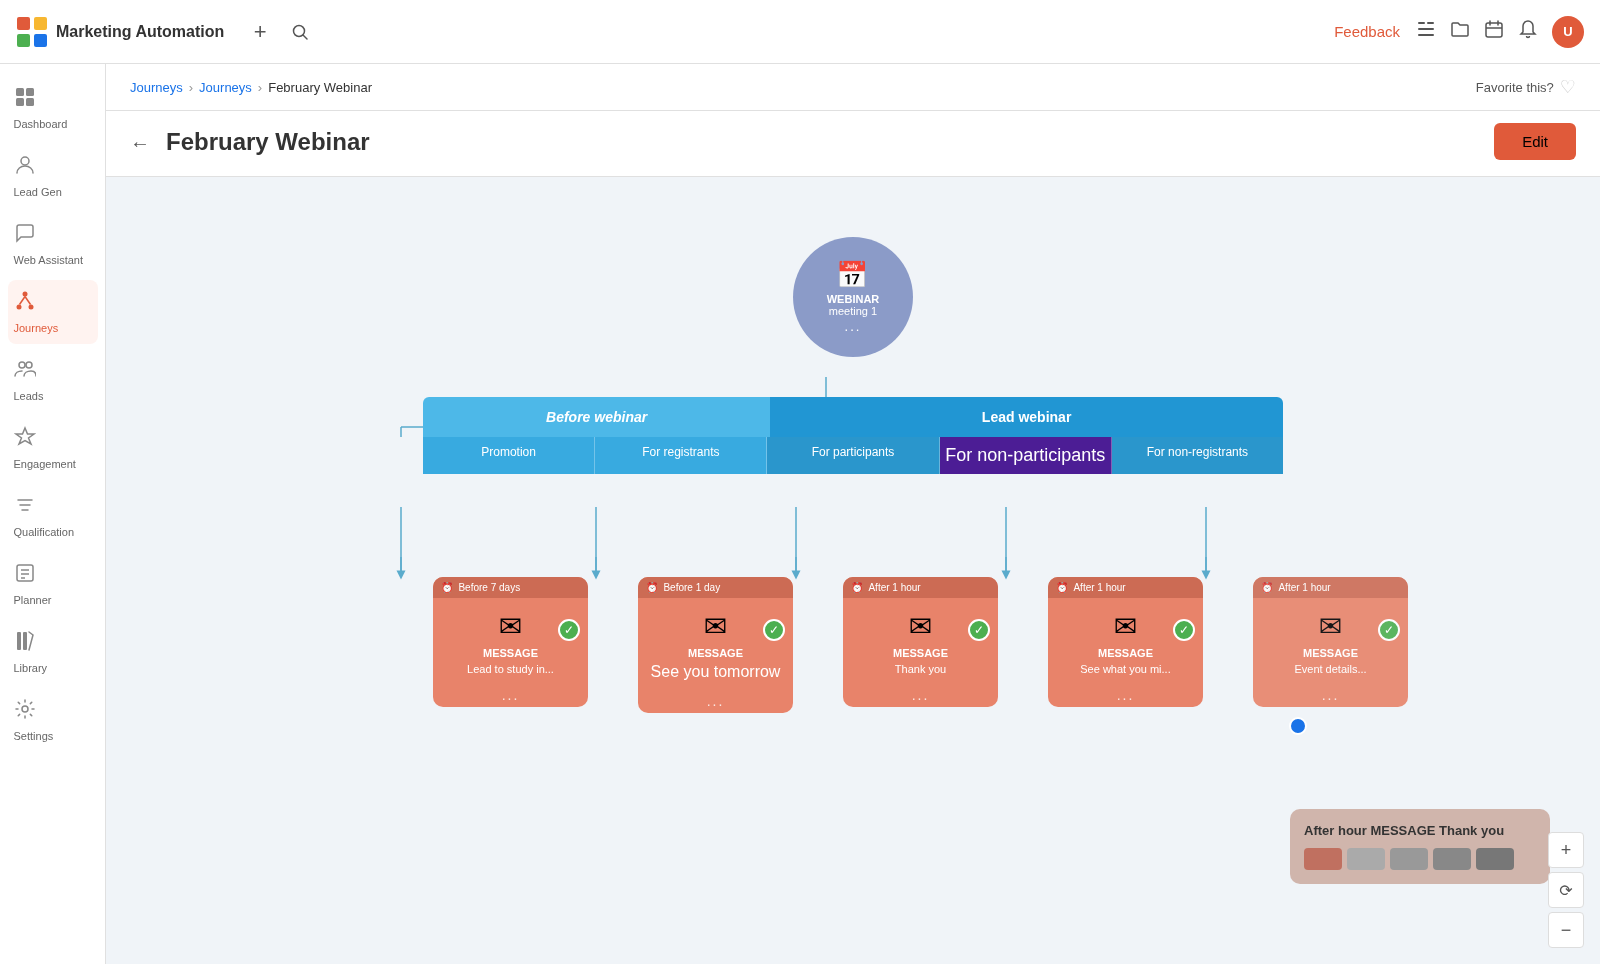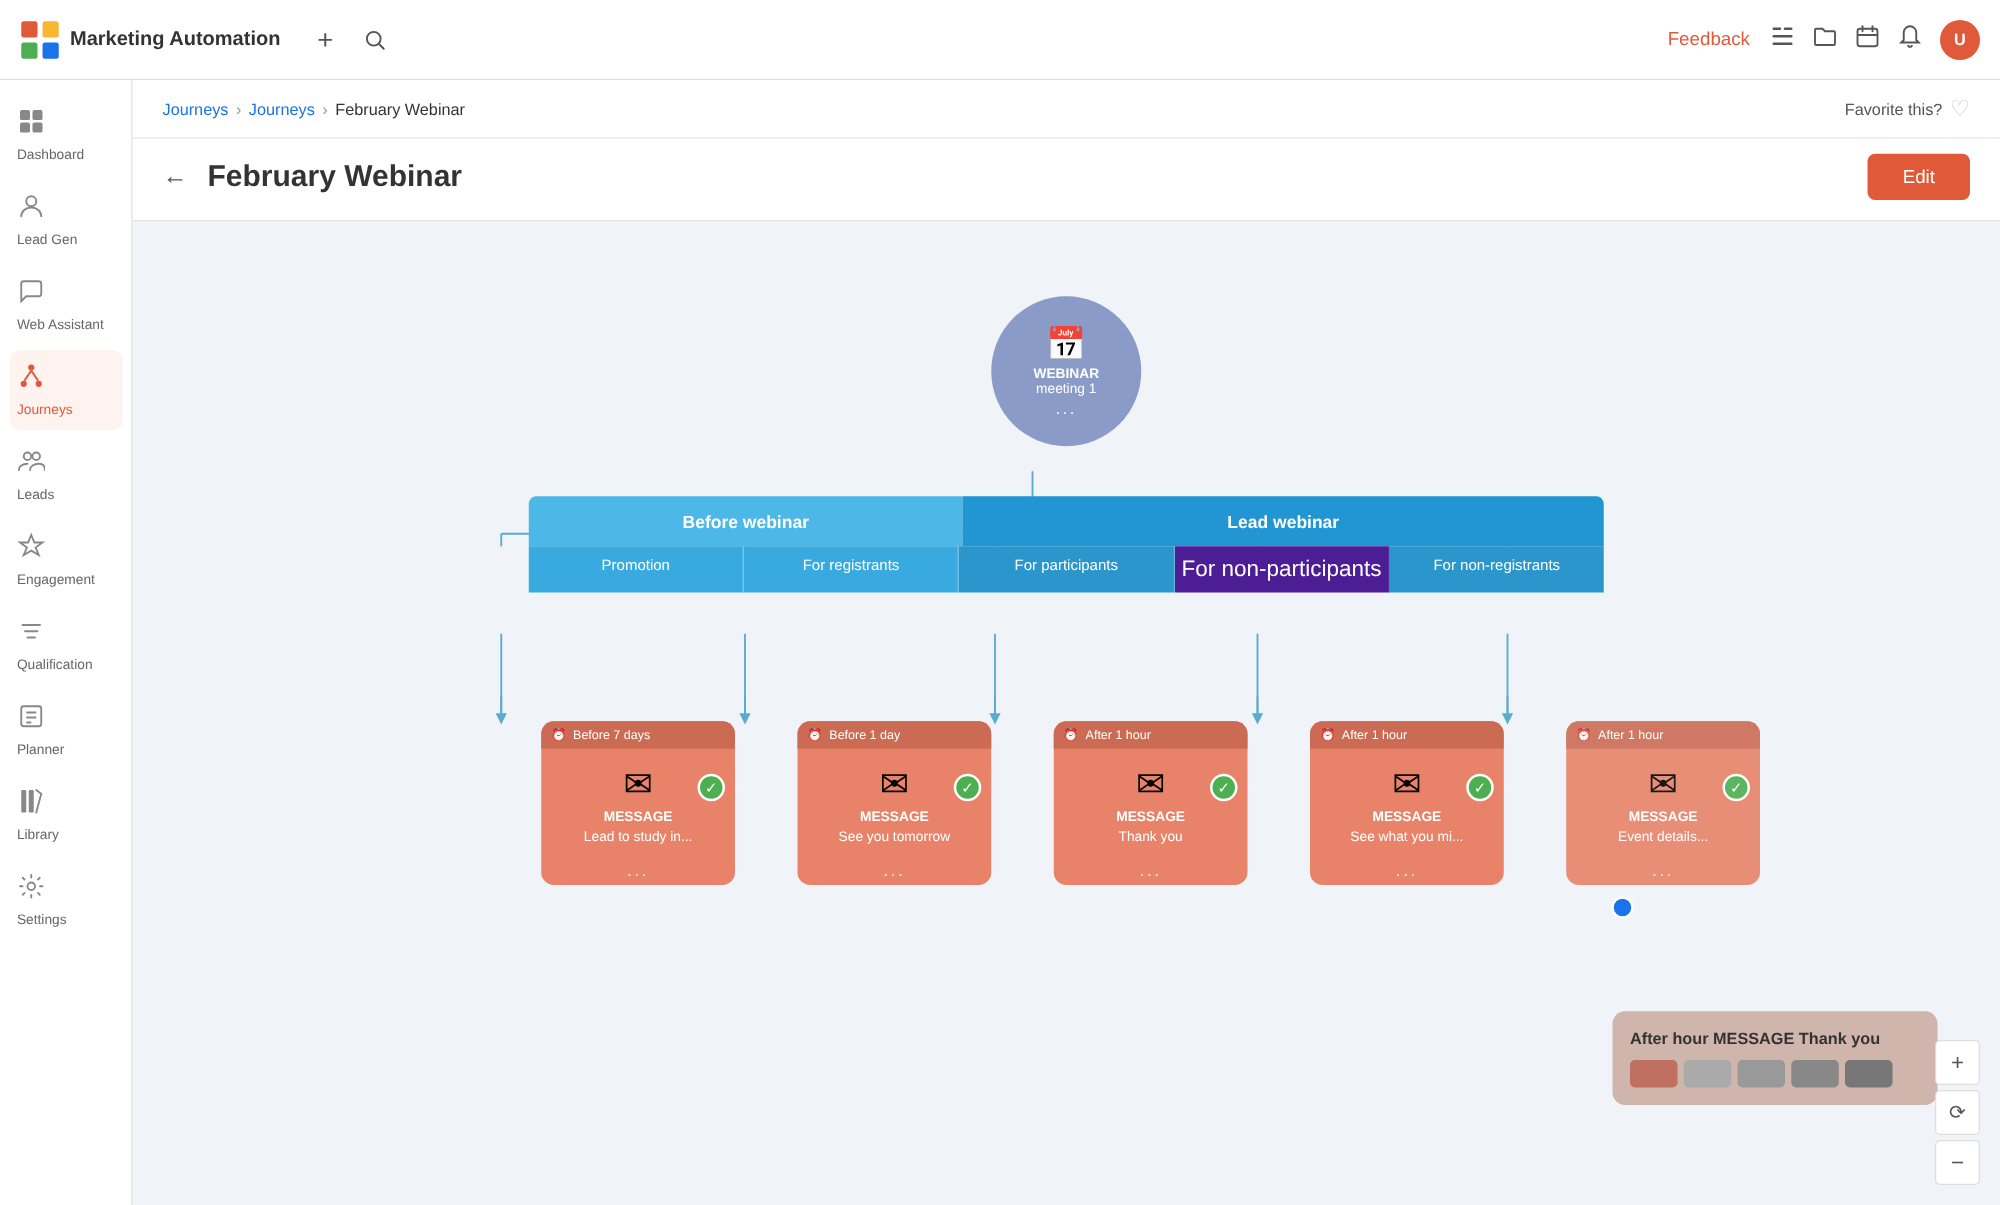--- a/index.html
+++ b/index.html
@@ -158,21 +158,21 @@
       color: #555;
       cursor: pointer;
       border: none;
       background: none;
     }
     .page-title-block { flex: 1; }
     .page-title { font-size: 24px; font-weight: 700; color: #333; }
     .page-subtitle { font-size: 12px; color: #888; margin-top: 2px; }
     .edit-btn {
       background: #e05a3a;
-      color: #ffffff;
+      color: #000000;
       border: none;
       padding: 10px 28px;
       border-radius: 6px;
       font-size: 15px;
       font-weight: 500;
       cursor: pointer;
     }
 
     
     .journey-canvas {
@@ -409,21 +409,21 @@
       <div style="position:absolute; top:60px; left:50%; transform:translateX(-50%); width:120px; height:120px; border-radius:50%; background:#8b9bc8; display:flex; flex-direction:column; align-items:center; justify-content:center; color:white; text-align:center;">
         <div style="font-size:26px;">📅</div>
         <div style="font-size:11px; font-weight:700; margin-top:2px;">WEBINAR</div>
         <div style="font-size:11px;">meeting 1</div>
         <div style="font-size:13px; letter-spacing:2px; margin-top:2px;">...</div>
       </div>
 
       <div style="position:absolute; top:220px; left:50%; transform:translateX(-430px); width:860px;">
 
         <div style="display:flex;">
-          <div style="flex:2; background:#4db8e8; padding:12px 8px; text-align:center; font-size:14px; font-weight:700; color:white; border-radius:6px 0 0 0;">Before webinar</div>
+          <div style="flex:2; background:#4db8e8; padding:12px 8px; text-align:center; font-size:14px; font-weight:700; color:white; border-radius:6px 0 0 0;font-style:italic;">Before webinar</div>
           <div style="flex:3; background:#2196d3; padding:12px 8px; text-align:center; font-size:14px; font-weight:700; color:white; border-radius:0 6px 0 0;">Lead webinar</div>
         </div>
 
         <div style="display:flex;">
           <div style="flex:1; background:#38aae0; padding:8px 4px; text-align:center; font-size:12px; color:white; border-right:1px solid rgba(255,255,255,0.3);">Promotion</div>
           <div style="flex:1; background:#38aae0; padding:8px 4px; text-align:center; font-size:12px; color:white; border-right:1px solid rgba(255,255,255,0.3);">For registrants</div>
           <div style="flex:1; background:#2a96cc; padding:8px 4px; text-align:center; font-size:12px; color:white; border-right:1px solid rgba(255,255,255,0.3);">For participants</div>
           <div style="flex:1; background:#4c1d95; padding:8px 4px; text-align:center; font-size:18px; color:white; border-right:1px solid rgba(255,255,255,0.3);">For non-participants</div>
           <div style="flex:1; background:#2a96cc; padding:8px 4px; text-align:center; font-size:12px; color:white;">For non-registrants</div>
         </div>
@@ -444,21 +444,21 @@
       </div>
 
       <div style="position:absolute; top:400px; left:calc(50% - 215px); width:155px; background:#e8836a; border-radius:10px; overflow:visible;">
         <div style="background:#cc6b54; padding:5px 8px; display:flex; align-items:center; gap:5px; font-size:10px; color:white; border-radius:10px 10px 0 0;">
           <span>⏰</span>
           <span>Before 1 day</span>
         </div>
         <div style="padding:12px 10px 8px; display:flex; flex-direction:column; align-items:center; gap:4px;">
           <span style="font-size:28px;">✉</span>
           <span style="font-size:11px; color:white; font-weight:600;">MESSAGE</span>
-          <span style="font-size:11px; color:white; text-align:center;">See you tomorrow</span>
+          <span style="font-size:16px; color:white; text-align:center;">See you tomorrow</span>
         </div>
         <div style="text-align:center; font-size:14px; color:rgba(255,255,255,0.8); padding:4px; letter-spacing:2px;">...</div>
         <div style="position:absolute; top:42px; right:8px; width:22px; height:22px; border-radius:50%; background:#4caf50; border:2px solid white; display:flex; align-items:center; justify-content:center; color:white; font-size:12px;">✓</div>
       </div>
 
       <div style="position:absolute; top:400px; left:calc(50% - 10px); width:155px; background:#e8836a; border-radius:10px; overflow:visible;">
         <div style="background:#cc6b54; padding:5px 8px; display:flex; align-items:center; gap:5px; font-size:10px; color:white; border-radius:10px 10px 0 0;">
           <span>⏰</span>
           <span>After 1 hour</span>
         </div>

